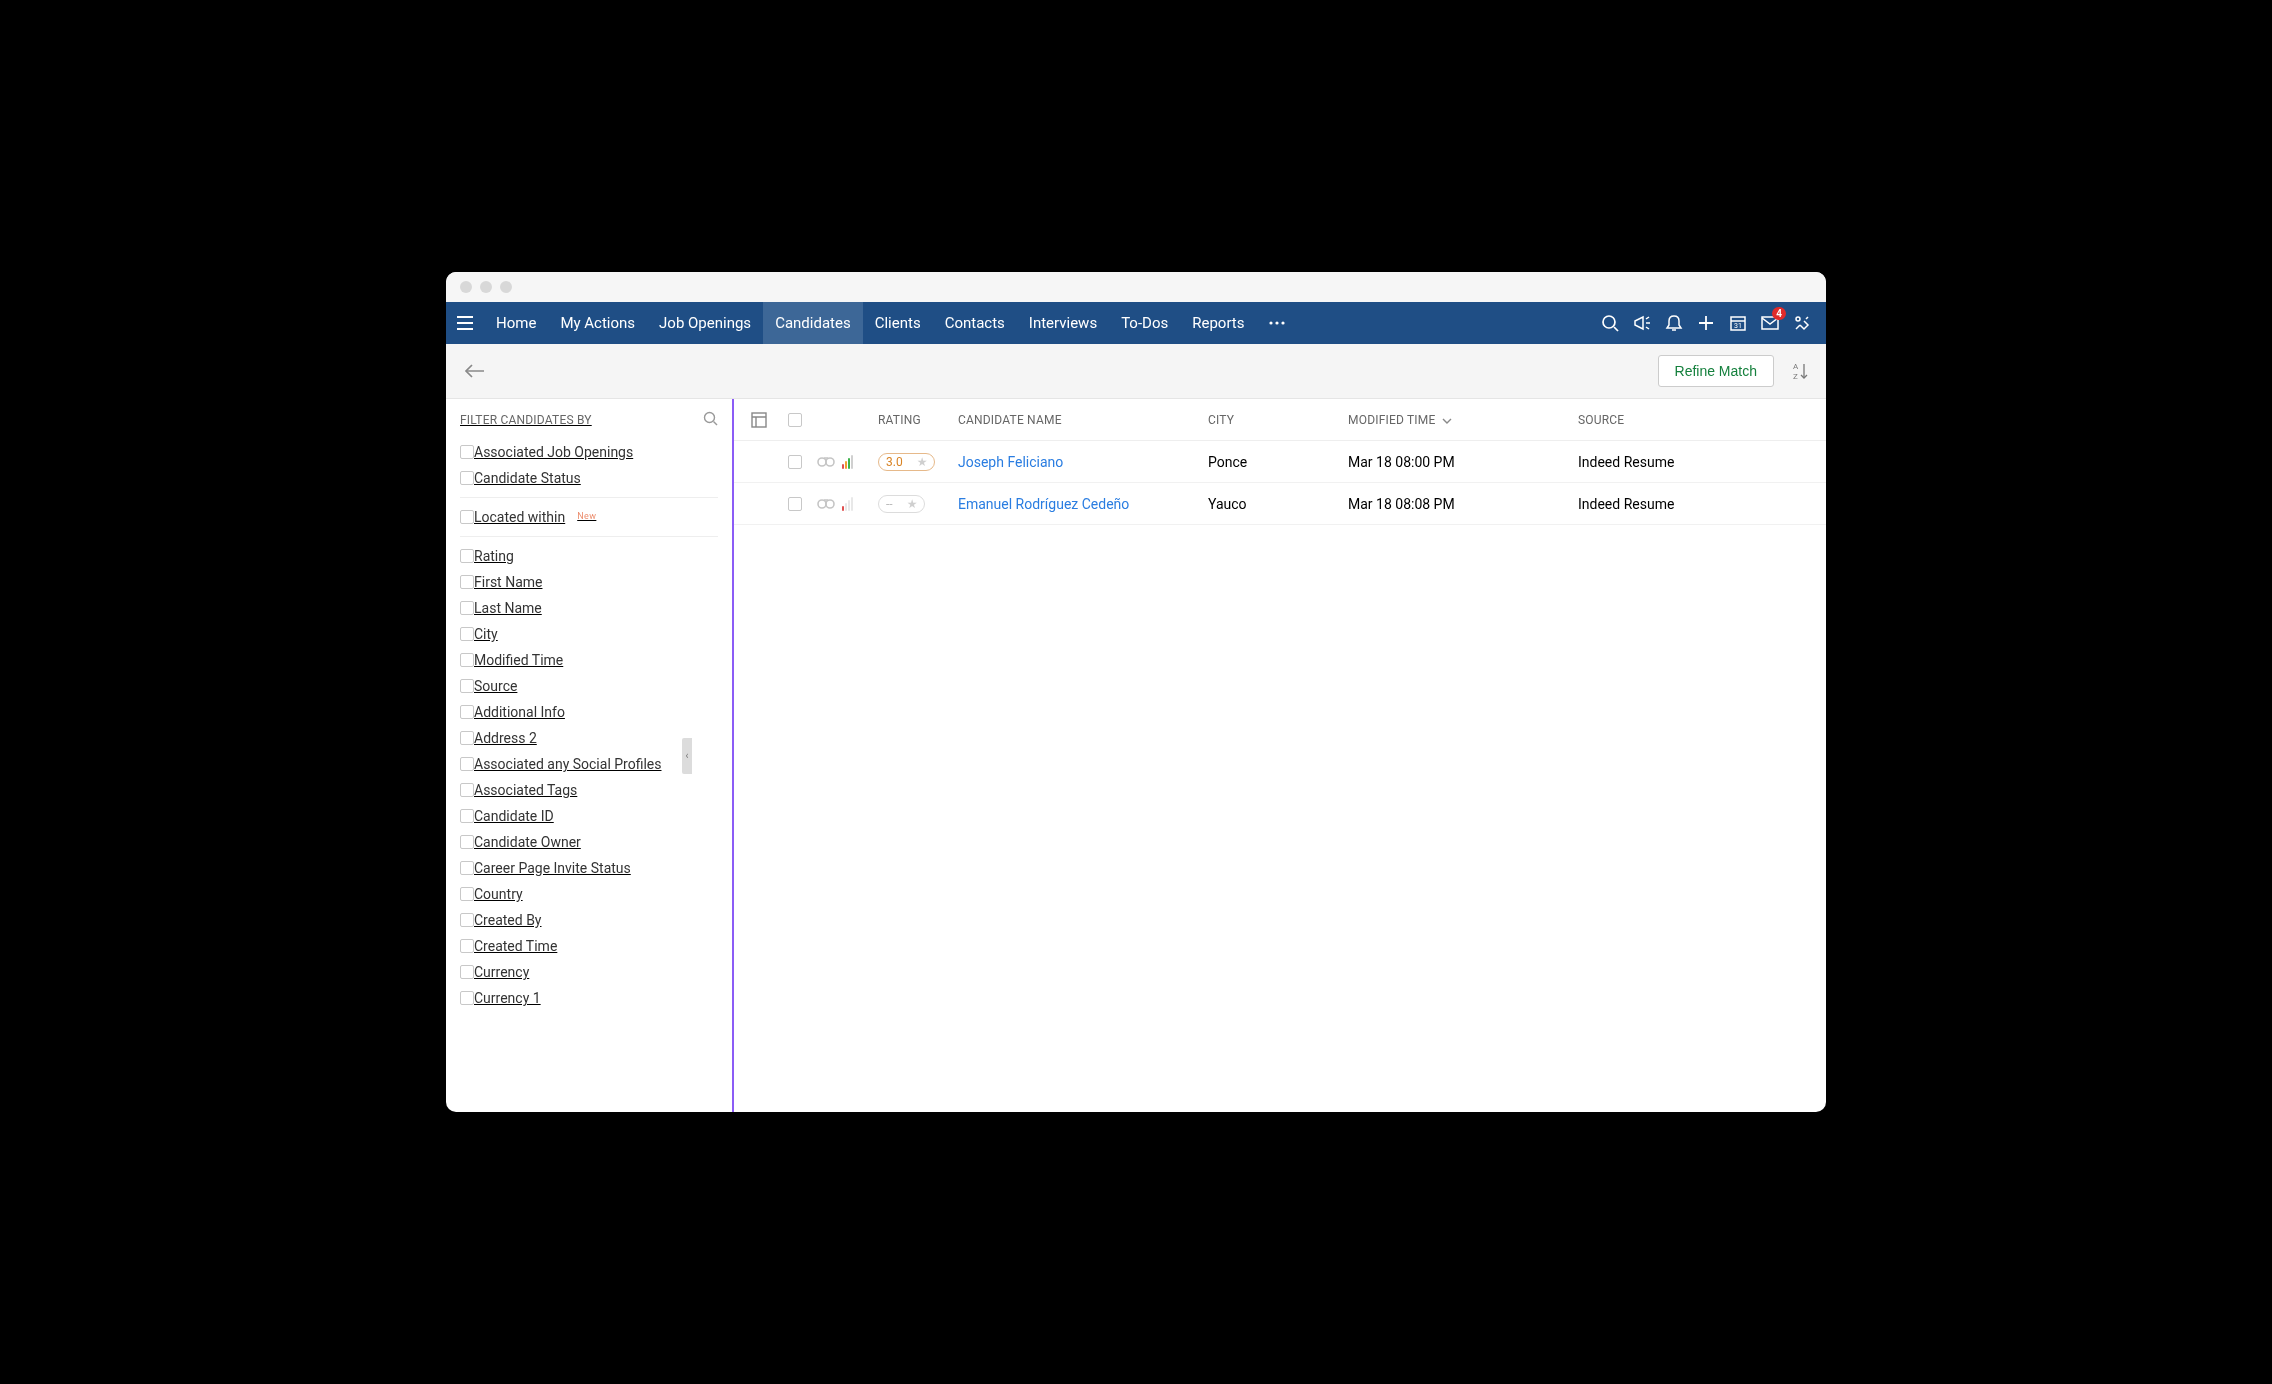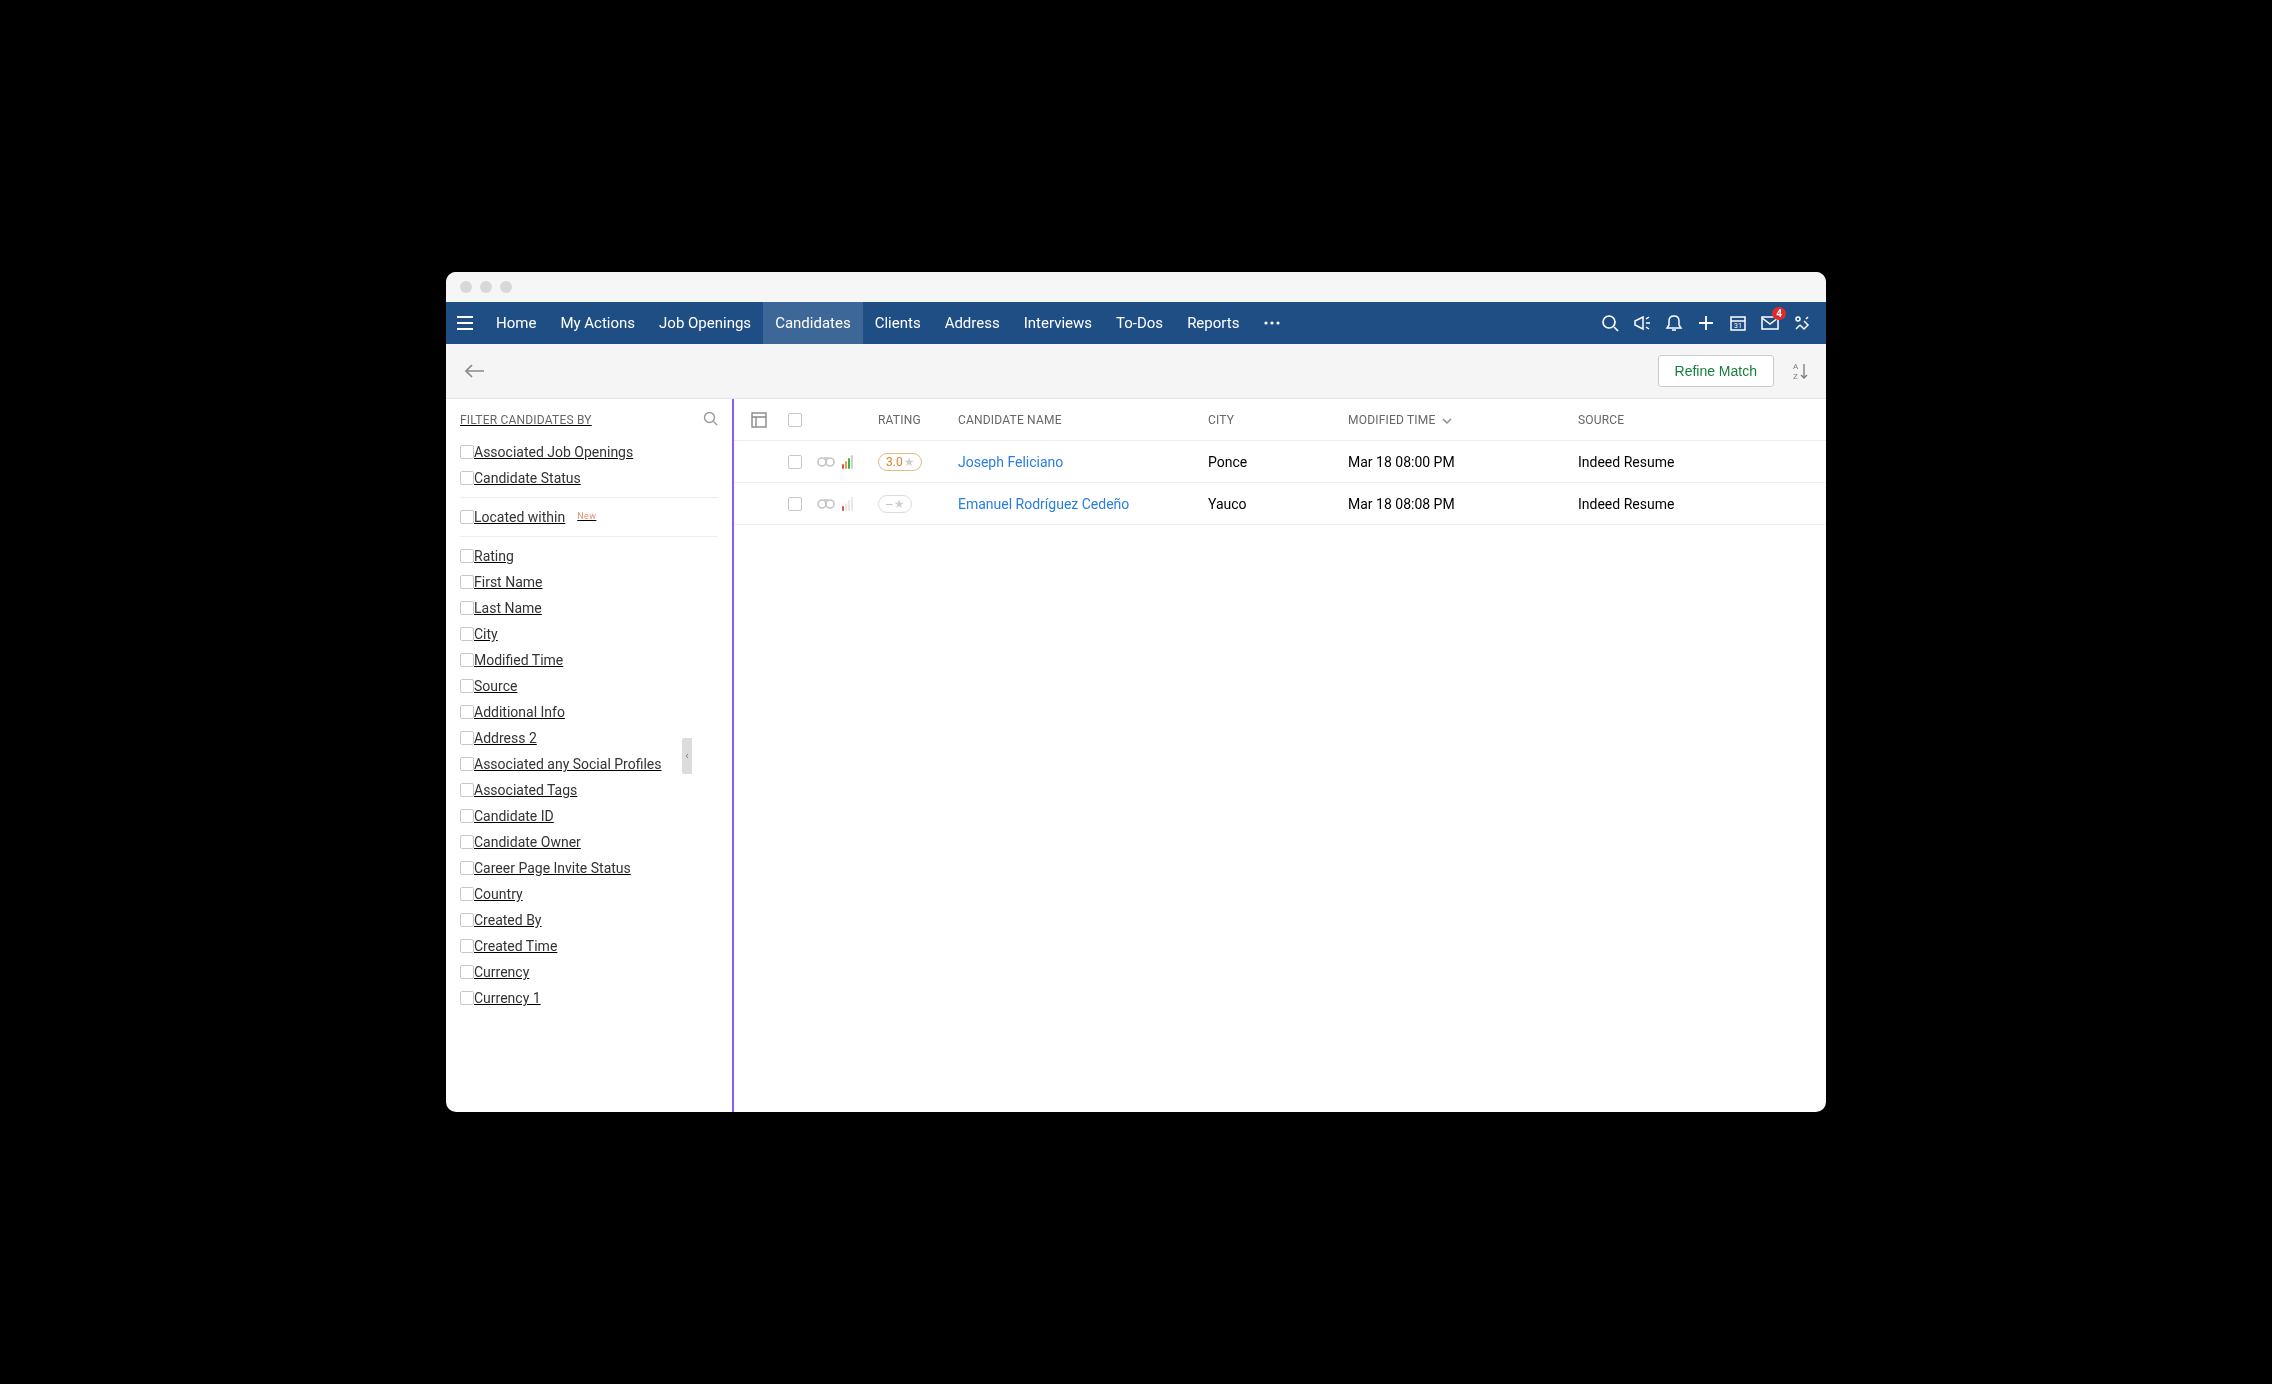--- a/index.html
+++ b/index.html
@@ -48,21 +48,21 @@
   .trow { display:flex; align-items:center; height:42px; border-bottom:1px solid #f1f1f1; font-size:14px; padding-left:10px; }
   .trow .col-settings { }
   .link { color:#2a7de1; cursor:pointer; }
   .row-icons { display:flex; align-items:center; gap:6px; }
   .binoc { color:#bfbfbf; }
   .signal span { display:inline-block; width:2px; margin-right:1px; border-radius:1px; }
   .signal .b1 { height:5px; }
   .signal .b2 { height:8px; }
   .signal .b3 { height:11px; }
   .signal .b4 { height:14px; }
-  .rating-chip { display:inline-flex; align-items:center; gap:1px; border:1px solid #e6b98a; border-radius:11px; padding:1px 7px; font-size:12px; color:#d98324; }
+  .rating-chip { display:inline-flex; align-items:center; gap:14px; border:1px solid #e6b98a; border-radius:11px; padding:1px 7px; font-size:12px; color:#d98324; }
   .rating-chip .star { color:#cfcfcf; font-size:12px; }
   .rating-chip.blank { border-color:#dcdcdc; color:#bbb; }
   .collapse-handle { position:absolute; left:246px; top:50%; transform:translate(-100%, -50%); width:10px; height:36px; background:#dcdcdc; border-radius:2px 0 0 2px; display:flex; align-items:center; justify-content:center; color:#777; font-size:10px; cursor:pointer; }
 </style>
 </head>
 <body>
 
 <div class="frame">
   <div class="titlebar">
     <div class="dot"></div>
@@ -77,21 +77,21 @@
           <line x1="1" y1="7" x2="17" y2="7" stroke-width="2"></line>
           <line x1="1" y1="13" x2="17" y2="13" stroke-width="2"></line>
         </svg>
     </div>
     <div class="nav-items">
       <div class="nav-item">Home</div>
       <div class="nav-item">My Actions</div>
       <div class="nav-item">Job Openings</div>
       <div class="nav-item active">Candidates</div>
       <div class="nav-item">Clients</div>
-      <div class="nav-item">Address</div>
+      <div class="nav-item">Contacts</div>
       <div class="nav-item">Interviews</div>
       <div class="nav-item">To-Dos</div>
       <div class="nav-item">Reports</div>
       <div class="nav-more">
         <svg width="18" height="4" viewBox="0 0 18 4" fill="#fff">
             <circle cx="3" cy="2" r="1.6"></circle>
             <circle cx="9" cy="2" r="1.6"></circle>
             <circle cx="15" cy="2" r="1.6"></circle>
           </svg>
       </div>

